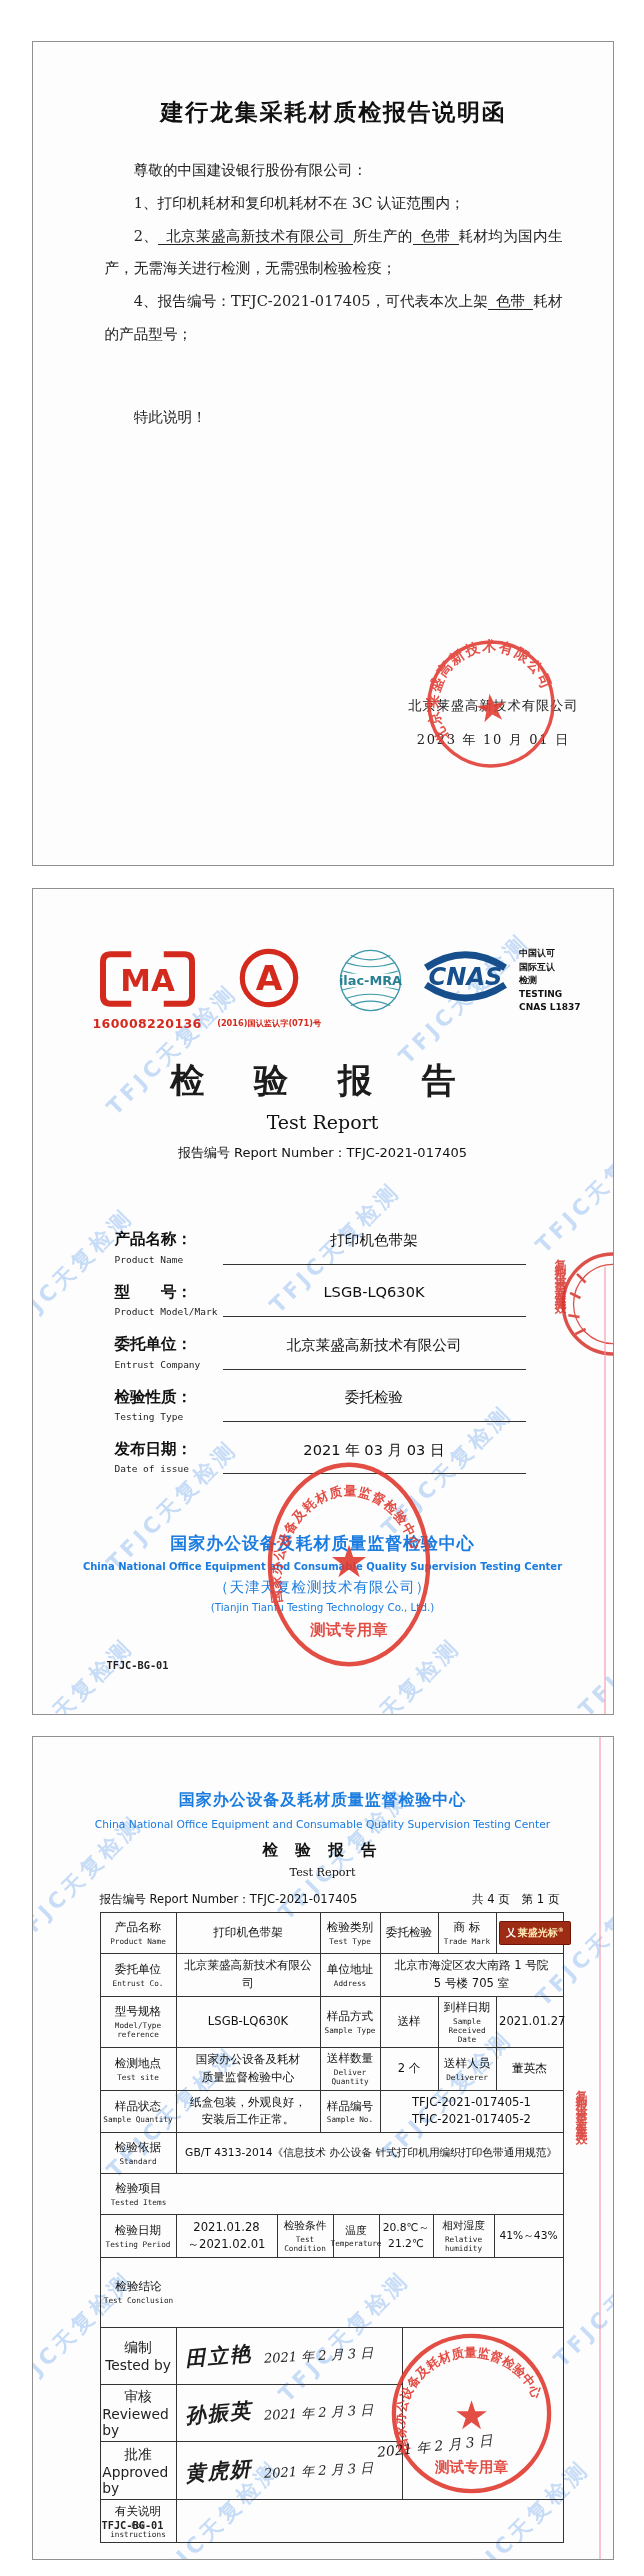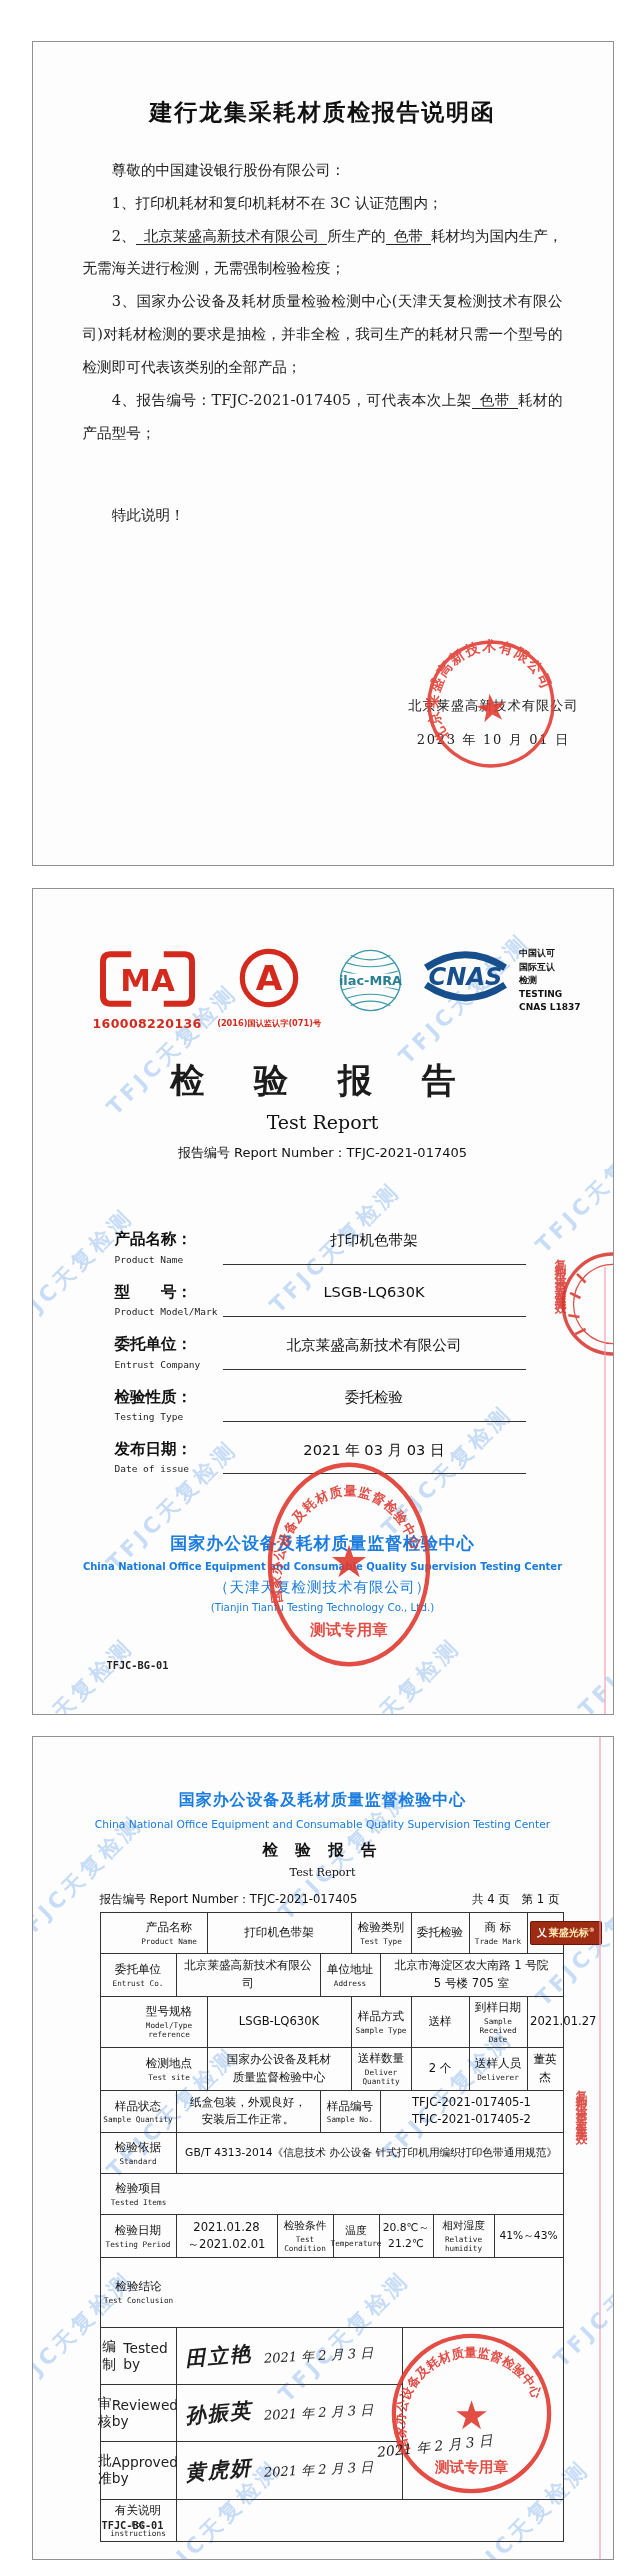--- a/index.html
+++ b/index.html
@@ -3,21 +3,21 @@
 <meta charset="utf-8">
 <style>
   html,body{margin:0;padding:0;background:#ffffff;}
   body{width:645px;font-family:"DejaVu Sans",sans-serif;color:#222;}
   .page{position:relative;width:582px;margin:0 auto;background:#fdfdfd;border:0.9px solid #909090;overflow:hidden;box-sizing:border-box;}
   #p1{margin-top:41px;height:825px;}
   #p2{margin-top:22.4px;height:827px;}
   #p3{margin-top:20.6px;height:824px;}
 
   
-  .letter{padding:55px 50px 0 50px;font-family:"DejaVu Serif",serif;}
+  .letter{padding:55px 50px 0 72px;font-family:"DejaVu Serif",serif;}
   .lt-title{text-align:center;font-size:23px;font-weight:bold;letter-spacing:1.7px;margin:0 0 26px 0;color:#111;}
   .letter p{font-size:14.6px;line-height:2.25;margin:0;text-align:justify;}
   .letter p.ind{text-indent:2em;}
   .u{border-bottom:0.9px solid #222;}
   .u.pad{padding:0 .55em;}
   .lt-close{margin-top:50px !important;text-indent:2em;}
   .lt-sign{position:absolute;right:34px;top:655px;text-align:center;font-family:"DejaVu Serif",serif;}
   .lt-sign .co{font-size:13.3px;letter-spacing:0.9px;}
   .lt-sign .dt{font-size:13px;margin-top:15.5px;letter-spacing:1.7px;}
   .stamp1{position:absolute;left:391px;top:595px;width:134px;height:134px;opacity:.88;transform:rotate(-8deg);}
@@ -54,55 +54,54 @@
 
   
   .p3-org1{position:absolute;left:0;right:0;top:53px;text-align:center;font-size:16px;font-weight:bold;color:#1b7ce0;letter-spacing:0.9px;}
   .p3-org2{position:absolute;left:0;right:0;top:81px;text-align:center;font-size:10.7px;color:#1b7ce0;}
   .p3-title{position:absolute;left:0;right:0;top:103px;text-align:center;font-size:15.5px;font-weight:bold;letter-spacing:6px;color:#111;}
   .p3-sub{position:absolute;left:0;right:0;top:129px;text-align:center;font-size:11.2px;font-family:"DejaVu Serif",serif;color:#111;}
   .p3-repline{position:absolute;left:67px;right:53px;top:155px;display:flex;justify-content:space-between;font-size:11.6px;color:#111;}
   .tbl{position:absolute;left:67px;top:175px;width:464px;border:1.7px solid #333;box-sizing:border-box;background:transparent;}
   .t-row{display:grid;border-bottom:0.9px solid #333;box-sizing:border-box;}
   .t-row:last-child{border-bottom:none;gap:35px;}
-  .cols-a{grid-template-columns:76px 144px 60px 58px 58px 1fr;padding-left:31px;}
+  .cols-a{grid-template-columns:76px 144px 60px 58px 58px 1fr;}
   .cols-b{grid-template-columns:76px 144px 60px 1fr;}
   .cols-c{grid-template-columns:76px 1fr;}
   .cols-d{grid-template-columns:76px 101px 56px 46px 54px 61px 1fr;}
   .cell{border-right:0.9px solid #333;padding:3.4px 2.6px;display:flex;flex-direction:column;justify-content:center;align-items:center;text-align:center;box-sizing:border-box;min-height:40px;}
   .cell:last-child{border-right:none;}
   .cell .cn{font-size:11.6px;color:#111;}
   .cell .en{font-size:7.7px;color:#222;font-family:"DejaVu Sans Mono",monospace;margin-top:1.7px;}
   .cell .val{font-size:11.6px;color:#111;line-height:1.5;}
   .cell.left{align-items:flex-start;text-align:left;padding-left:8.6px;}
   .tm-box{background:#9e2b14;border:0.9px solid #6d1608;color:#ffe9b4;font-size:10px;font-weight:bold;padding:3.4px 6px;border-radius:1.7px;white-space:nowrap;}
   .tm-box .tm-icon{color:#fff;margin-right:1.7px;}
   .tm-box sup{font-size:6px;}
   .concl .val{font-weight:bold;font-size:12px;}
   .sig-wrap{display:grid;grid-template-columns:76px 226px 1fr;border-bottom:0.9px solid #333;}
-  .sig-label{border-right:0.9px solid #333;border-bottom:0.9px solid #333;display:flex;flex-direction:row;justify-content:center;align-items:center;min-height:57px;padding:3.4px 1.7px;box-sizing:border-box;}
+  .sig-label{border-right:0.9px solid #333;border-bottom:0.9px solid #333;display:flex;flex-direction:column;justify-content:center;align-items:center;min-height:57px;padding:3.4px 1.7px;box-sizing:border-box;}
   .sig-mid{border-right:0.9px solid #333;border-bottom:0.9px solid #333;display:flex;align-items:center;gap:12px;padding:5.2px 8.6px;box-sizing:border-box;}
   .sig-label.lastrow,.sig-mid.lastrow{border-bottom:none;}
   .stamp-cell{grid-column:3;grid-row:1/4;position:relative;}
   .sig-name{font-family:"DejaVu Serif",serif;font-style:italic;font-weight:bold;font-size:20.6px;color:#1d1d1d;transform:rotate(-5deg);letter-spacing:1.7px;}
   .sig-date{font-family:"DejaVu Serif",serif;font-style:italic;font-size:13px;color:#1d1d1d;transform:rotate(-3deg);white-space:nowrap;}
   .stamp3{position:absolute;left:-15.5px;top:1.7px;width:169px;height:169px;opacity:.9;}
   .stamp3-date{position:absolute;left:-26px;top:110px;font-family:"DejaVu Serif",serif;font-style:italic;font-size:13.8px;color:#1d1d1d;transform:rotate(-6deg);white-space:nowrap;}
   .notes-row .cell{min-height:41px;}
 </style>
 </head>
 <body>
 
 <div class="page" id="p1">
   <div class="letter">
     <h1 class="lt-title">建行龙集采耗材质检报告说明函</h1>
     <p class="ind">尊敬的中国建设银行股份有限公司：</p>
     <p class="ind">1、打印机耗材和复印机耗材不在 3C 认证范围内；</p>
     <p class="ind"><span>2、</span><span class="u pad">北京莱盛高新技术有限公司</span><span>所生产的</span><span class="u pad">色带</span><span>耗材均为国内生产，无需海关进行检测，无需强制检验检疫；</span></p>
-    <p class="ind">3、国家办公设备及耗材质量检验检测中心(天津天复检测技术有限公司)对耗材检测的要求是抽检，并非全检，我司生产的耗材只需一个型号的检测即可代表该类别的全部产品；</p>
     <p class="ind"><span>4、报告编号：TFJC-2021-017405，可代表本次上架</span><span class="u pad">色带</span><span>耗材的产品型号；</span></p>
     <p class="lt-close">特此说明！</p>
   </div>
   <div class="lt-sign">
     <div class="co">北京莱盛高新技术有限公司</div>
     <div class="dt">2023 年 10 月 01 日</div>
   </div>
   <svg class="stamp1" viewBox="0 0 156 156">
     <circle cx="78" cy="78" r="72" fill="none" stroke="#e03a31" stroke-width="4"></circle>
     <defs>

